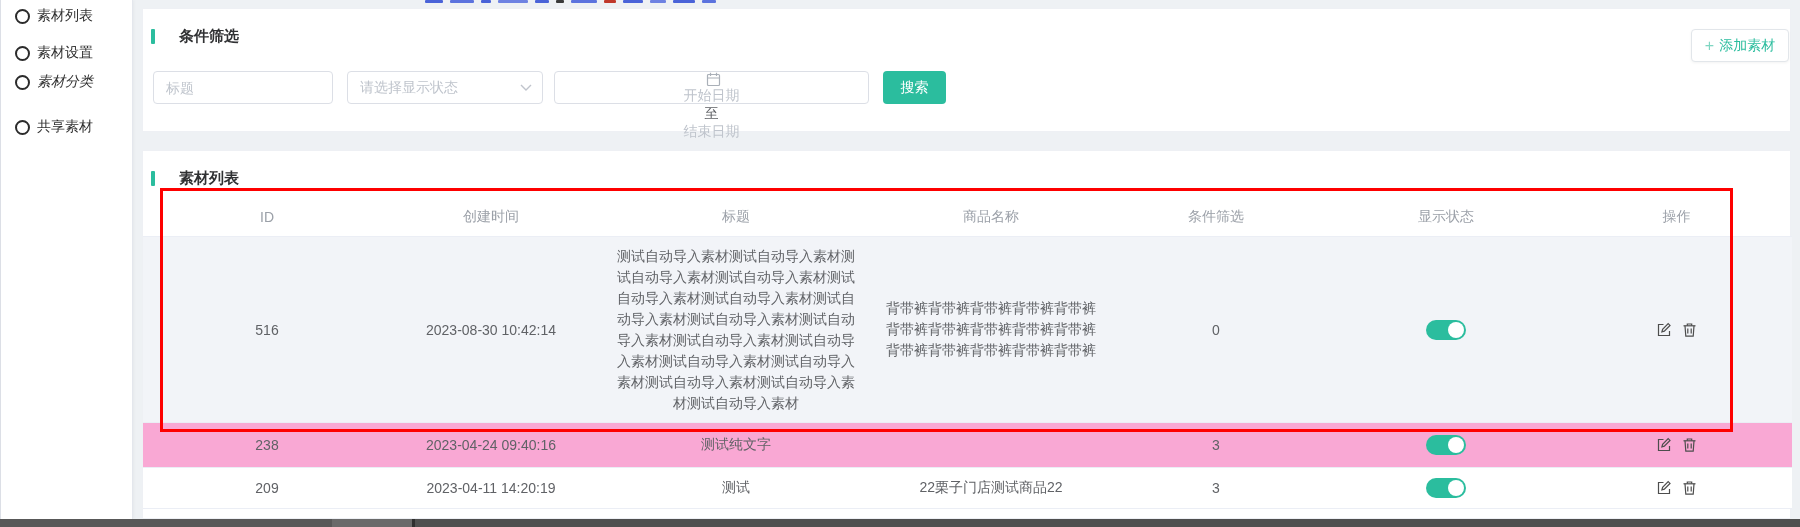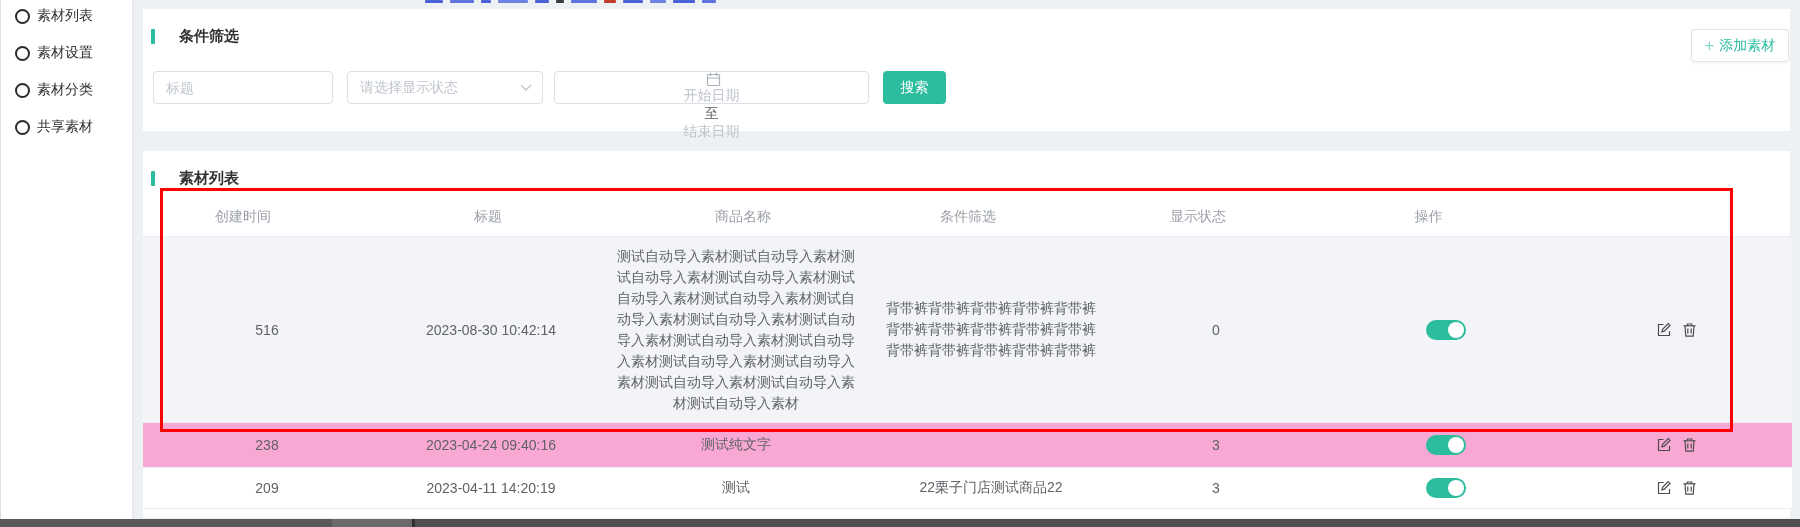--- a/index.html
+++ b/index.html
@@ -90,21 +90,21 @@
 
 <aside class="sidebar">
   <div class="side-item" style="top:5px;">
     <span class="ring"></span>
     <span class="lbl">素材列表</span>
   </div>
   <div class="side-item" style="top:42px;">
     <span class="ring"></span>
     <span class="lbl">素材设置</span>
   </div>
-  <div class="side-item" style="top:79px;">
+  <div class="side-item" style="top:71px;font-style:italic;">
     <span class="ring"></span>
     <span class="lbl">素材分类</span>
   </div>
   <div class="side-item" style="top:116px;">
     <span class="ring"></span>
     <span class="lbl">共享素材</span>
   </div>
 </aside>
 
 <section class="card filter-card">
@@ -140,20 +140,21 @@
 </section>
 
 <section class="card table-card">
   <div class="sec-title" style="left:8px;top:18px;">
     <span class="bar"></span>
     <span class="txt">素材列表</span>
   </div>
 
   <div class="tbl">
     <div class="thead">
+      <div class="c c0">ID</div>
       <div class="c c1">创建时间</div>
       <div class="c c2">标题</div>
       <div class="c c3">商品名称</div>
       <div class="c c4">条件筛选</div>
       <div class="c c5">显示状态</div>
       <div class="c c6">操作</div>
     </div>
 
     <div class="trow r1">
       <div class="c c0">516</div>

